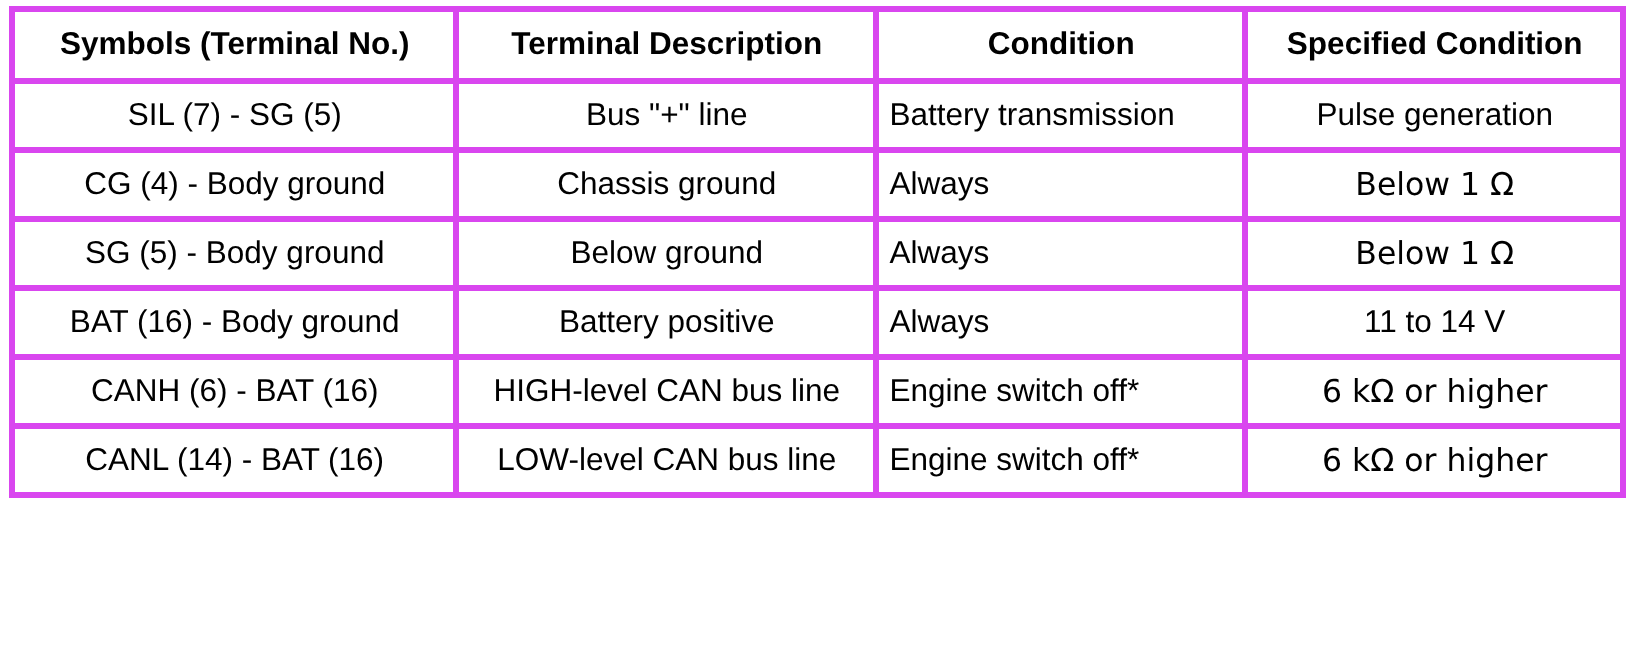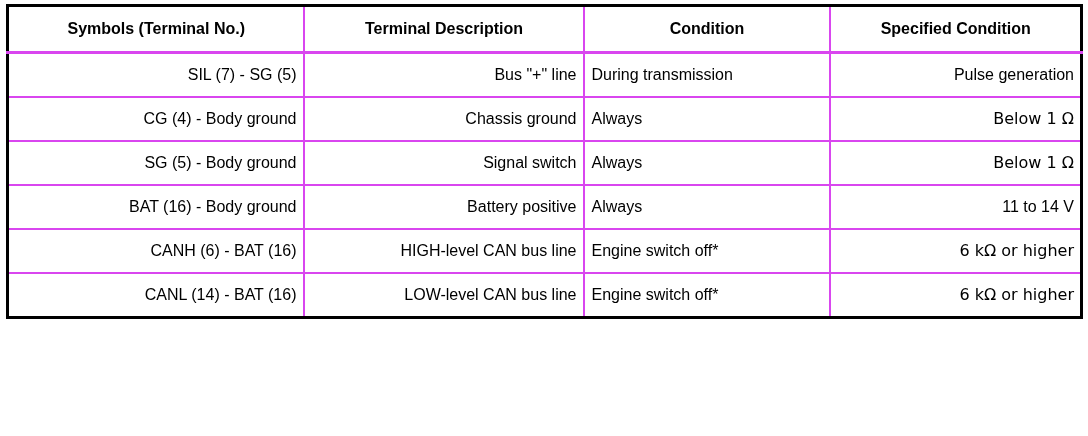--- a/index.html
+++ b/index.html
@@ -26,38 +26,38 @@
     width: 1074px;
     border: 3px solid #000000;
   }
   table.spec-table col.c0 { width: 296px; }
   table.spec-table col.c1 { width: 280px; }
   table.spec-table col.c2 { width: 246px; }
   table.spec-table col.c3 { width: 252px; }
 
   table.spec-table th,
   table.spec-table td {
-    border: 2px solid #d946ef;
-    font-size: 16px;
+    border: 4px solid #d946ef;
+    font-size: 21px;
     line-height: 1.05;
     height: 42px;
     padding: 0 6px 0 7px;
     vertical-align: middle;
     white-space: nowrap;
     overflow: hidden;
   }
   table.spec-table thead th {
     font-weight: bold;
     text-align: center;
     height: 44px;
     border-bottom-width: 3px;
   }
   table.spec-table tbody td {
     font-weight: normal;
-    text-align: right;
+    text-align: center;
   }
   table.spec-table tbody tr td.center {
     text-align: left;
   }
   .ohm { font-family: "DejaVu Sans", sans-serif; border-radius: 15px; }
 </style>
 </head>
 <body>
 
 <div class="table-wrap">
@@ -73,32 +73,32 @@
         <th>Symbols (Terminal No.)</th>
         <th>Terminal Description</th>
         <th>Condition</th>
         <th>Specified Condition</th>
       </tr>
     </thead>
     <tbody>
       <tr>
         <td>SIL (7) - SG (5)</td>
         <td>Bus "+" line</td>
-        <td class="center">During transmission</td>
+        <td class="center">Battery transmission</td>
         <td>Pulse generation</td>
       </tr>
       <tr>
         <td>CG (4) - Body ground</td>
         <td>Chassis ground</td>
         <td class="center">Always</td>
         <td class="ohm">Below 1 Ω</td>
       </tr>
       <tr>
         <td>SG (5) - Body ground</td>
-        <td>Signal switch</td>
+        <td>Below ground</td>
         <td class="center">Always</td>
         <td class="ohm">Below 1 Ω</td>
       </tr>
       <tr>
         <td>BAT (16) - Body ground</td>
         <td>Battery positive</td>
         <td class="center">Always</td>
         <td>11 to 14 V</td>
       </tr>
       <tr>

